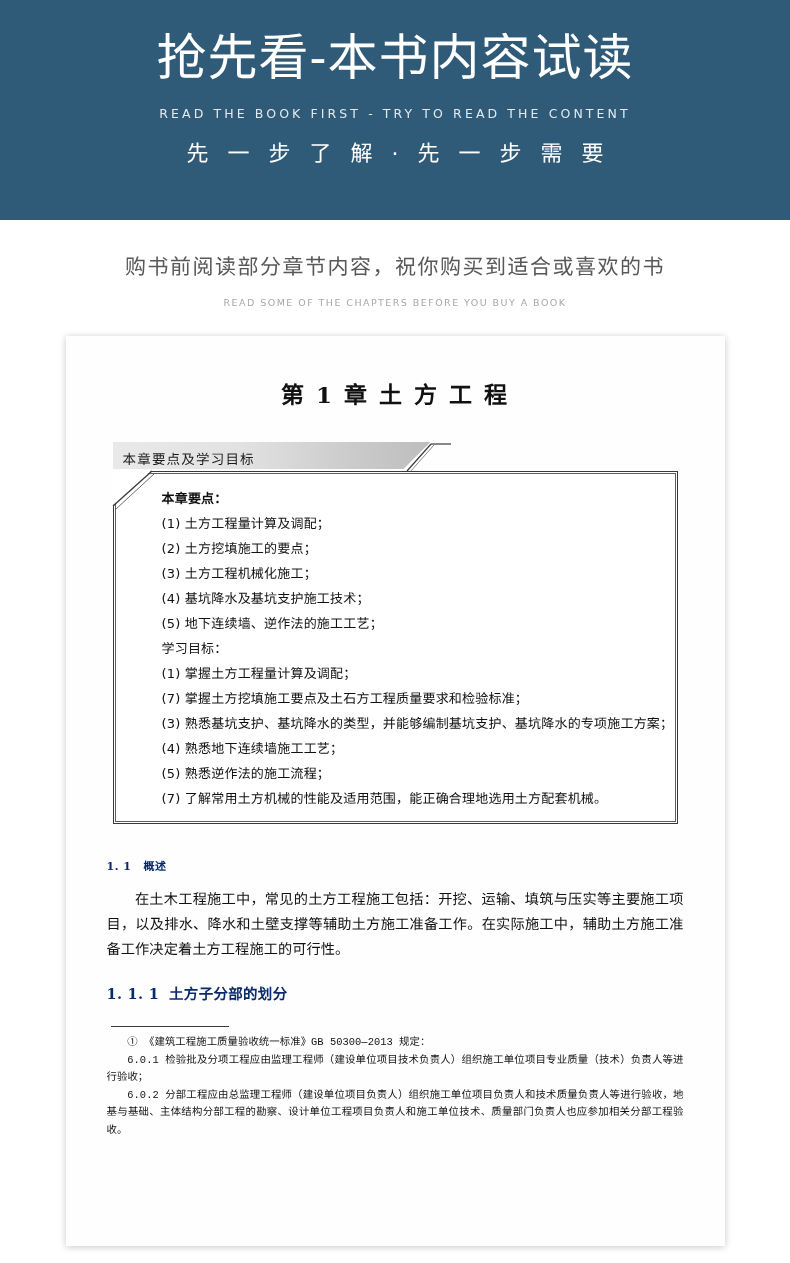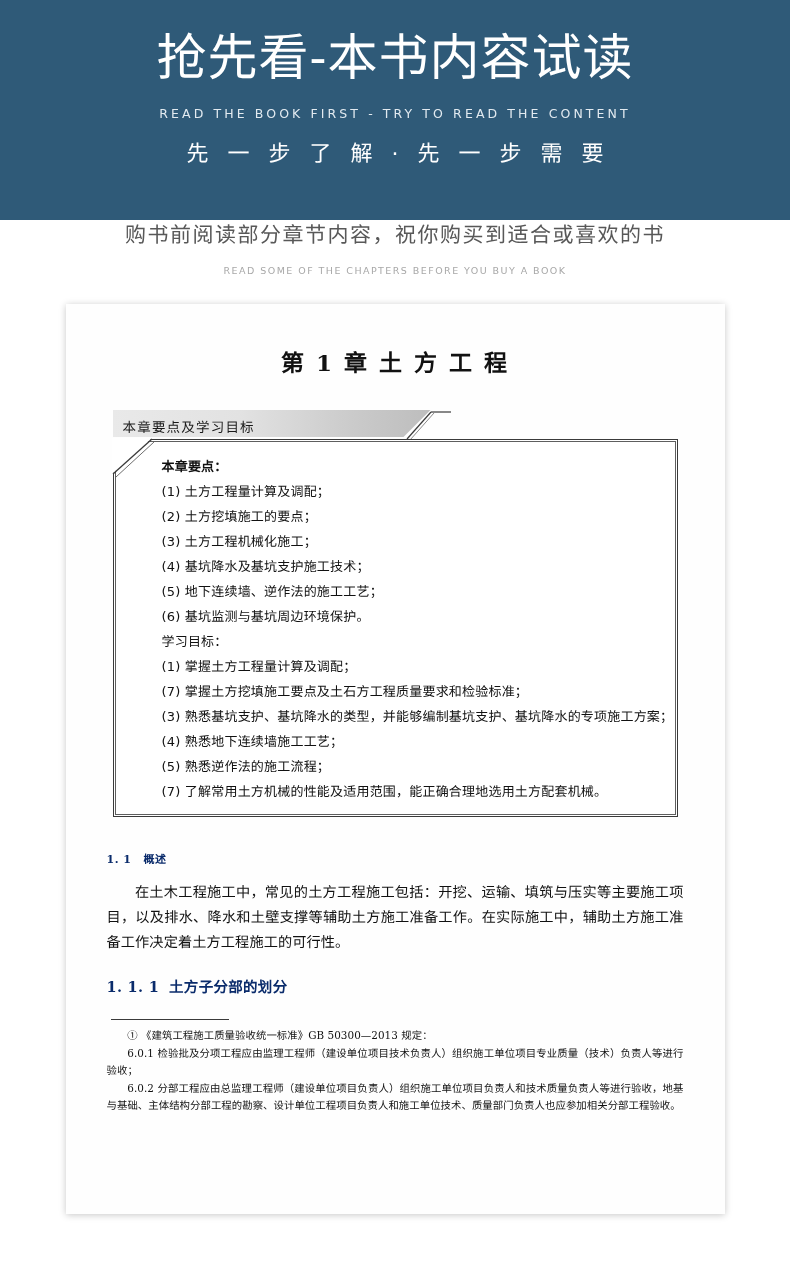--- a/index.html
+++ b/index.html
@@ -52,20 +52,21 @@
     letter-spacing: 6px;
     line-height: 30px;
     margin-top: 14px;
     white-space: nowrap;
     padding-left: 6px;
   }
 
   
   .subhead {
     width: 790px;
+    padding-top: 32px;
     text-align: center;
     background: #ffffff;
   }
   .subhead-cn {
     color: #585858;
     font-family: "DejaVu Sans", "Liberation Sans", sans-serif;
     font-size: 21px;
     letter-spacing: 1.5px;
     line-height: 30px;
     white-space: nowrap;
@@ -235,21 +236,21 @@
     margin-top: 7px;
   }
   .fn-line {
     font-family: "DejaVu Serif", "Liberation Serif", serif;
     font-size: 10.4px;
     color: #111;
     line-height: 17.5px;
     text-align: justify;
     letter-spacing: 0.05px;
   }
-  .fn-line.indent { text-indent: 2em; }
+  .fn-line.indent { text-indent: 2em; font-family: Liberation Mono, monospace; }
 </style>
 </head>
 <body>
 
 <div class="banner">
   <div class="banner-title">抢先看-本书内容试读</div>
   <div class="banner-sub-en">READ THE BOOK FIRST - TRY TO READ THE CONTENT</div>
   <div class="banner-sub-cn">先 一 步 了 解 · 先 一 步 需 要</div>
 </div>
 
@@ -282,21 +283,20 @@
           <path d="M42,4 L4,39" stroke="#6e6e6e" stroke-width="1" fill="none"></path>
         </svg>
 
         <ul class="obj-list">
           <li class="obj-line head">本章要点：</li>
           <li class="obj-line">(1) 土方工程量计算及调配；</li>
           <li class="obj-line">(2) 土方挖填施工的要点；</li>
           <li class="obj-line">(3) 土方工程机械化施工；</li>
           <li class="obj-line">(4) 基坑降水及基坑支护施工技术；</li>
           <li class="obj-line">(5) 地下连续墙、逆作法的施工工艺；</li>
-          <li class="obj-line">(6) 基坑监测与基坑周边环境保护。</li>
           <li class="obj-line">学习目标：</li>
           <li class="obj-line">(1) 掌握土方工程量计算及调配；</li>
           <li class="obj-line">(7) 掌握土方挖填施工要点及土石方工程质量要求和检验标准；</li>
           <li class="obj-line">(3) 熟悉基坑支护、基坑降水的类型，并能够编制基坑支护、基坑降水的专项施工方案；</li>
           <li class="obj-line">(4) 熟悉地下连续墙施工工艺；</li>
           <li class="obj-line">(5) 熟悉逆作法的施工流程；</li>
           <li class="obj-line">(7) 了解常用土方机械的性能及适用范围，能正确合理地选用土方配套机械。</li>
         </ul>
       </div>
     </div>

